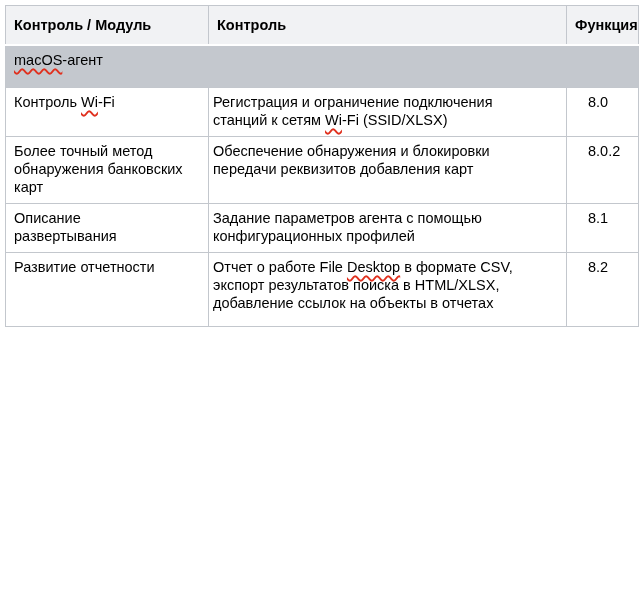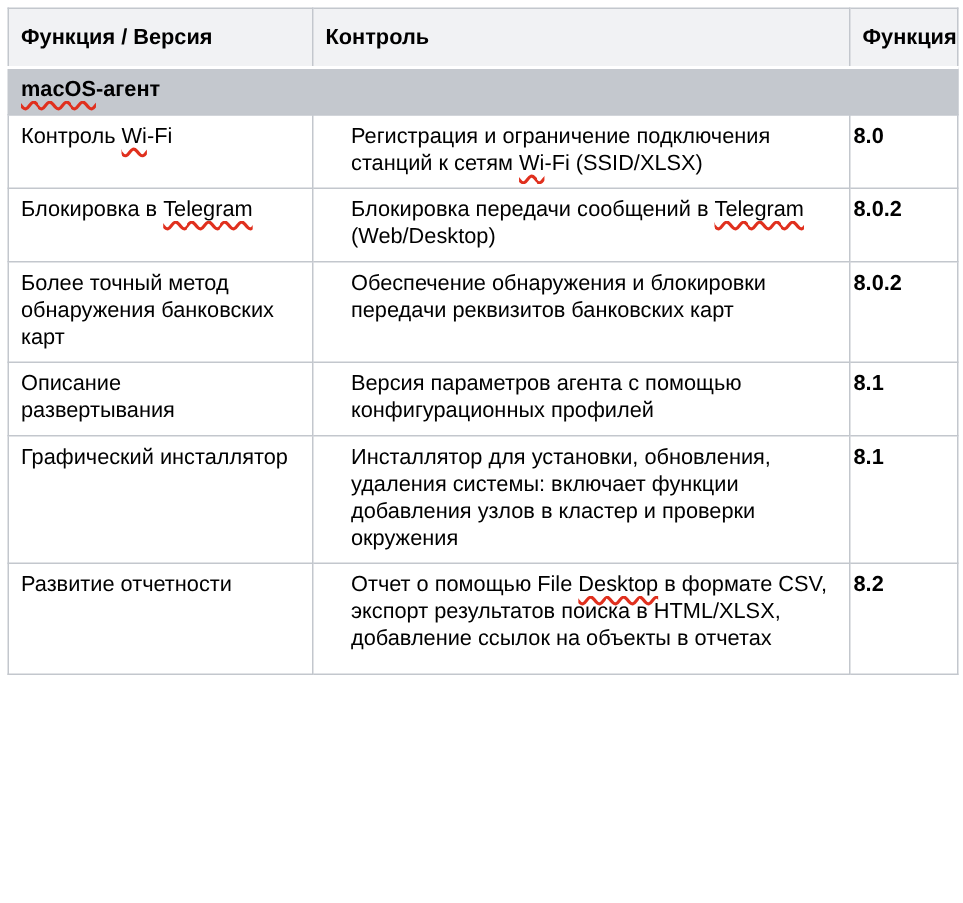--- a/index.html
+++ b/index.html
@@ -26,27 +26,27 @@
     color: #000;
     font-size: 14.5px;
     line-height: 18px;
   }
   .tbl th {
     background: var(--header-bg, #f1f2f4);
     font-weight: bold;
     padding: 10px 8px 10px 8px;
   }
   .tbl td { padding: 5px 6px 7px 8px; }
-  td.desc-cell { padding-left: 25px; }
-  td.version-cell { padding-left: 2px; font-weight: bold; }
+  td.desc-cell { padding-left: 4px; }
+  td.version-cell { padding-left: 21px; }
   td.section-cell {
     background: var(--section-bg, #c4c8ce);
-    font-weight: bold;
+    font-weight: normal;
     border-top: 2px solid #ffffff;
-    padding: 5px 8px 7px 8px;
+    padding: 5px 8px 18px 8px;
   }
   .cell { white-space: pre-line; }
   tbody tr:last-child td { padding-bottom: 14px; }
   .sp {
     text-decoration-line: underline;
     text-decoration-style: wavy;
     text-decoration-color: var(--squiggle, #e0301e);
     text-decoration-thickness: 1.5px;
     text-underline-offset: 3px;
     text-decoration-skip-ink: none;
@@ -57,66 +57,52 @@
 
 <div class="page">
   <table class="tbl">
     <colgroup>
       <col class="c-feature">
       <col class="c-desc">
       <col class="c-version">
     </colgroup>
     <thead>
       <tr id="hdr-row">
-          <th>Функция / Версия</th>
+          <th>Контроль / Модуль</th>
           <th>Контроль</th>
           <th>Функция</th>
         </tr>
     </thead>
     <tbody id="tbl-body">
         <tr>
           <td colspan="3" class="section-cell cell"><span class="sp">macOS</span><span>-агент</span></td>
         </tr>
         <tr>
           <td class="feature-cell cell"><span>Контроль </span><span class="sp">Wi</span><span>-Fi</span></td>
           <td class="desc-cell cell"><span>Регистрация и ограничение подключения
 станций к сетям </span><span class="sp">Wi</span><span>-Fi (SSID/XLSX)</span></td>
           <td class="version-cell">8.0</td>
         </tr>
         <tr>
-          <td class="feature-cell cell"><span>Блокировка в </span><span class="sp">Telegram</span></td>
-          <td class="desc-cell cell"><span>Блокировка передачи сообщений в </span><span class="sp">Telegram</span><span>
-(Web/Desktop)</span></td>
-          <td class="version-cell">8.0.2</td>
-        </tr>
-        <tr>
           <td class="feature-cell cell"><span>Более точный метод
 обнаружения банковских
 карт</span></td>
           <td class="desc-cell cell"><span>Обеспечение обнаружения и блокировки
-передачи реквизитов банковских карт</span></td>
+передачи реквизитов добавления карт</span></td>
           <td class="version-cell">8.0.2</td>
         </tr>
         <tr>
           <td class="feature-cell cell"><span>Описание
 развертывания</span></td>
-          <td class="desc-cell cell"><span>Версия параметров агента с помощью
+          <td class="desc-cell cell"><span>Задание параметров агента с помощью
 конфигурационных профилей</span></td>
           <td class="version-cell">8.1</td>
         </tr>
         <tr>
-          <td class="feature-cell cell"><span>Графический инсталлятор</span></td>
-          <td class="desc-cell cell"><span>Инсталлятор для установки, обновления,
-удаления системы: включает функции
-добавления узлов в кластер и проверки
-окружения</span></td>
-          <td class="version-cell">8.1</td>
-        </tr>
-        <tr>
           <td class="feature-cell cell"><span>Развитие отчетности</span></td>
-          <td class="desc-cell cell"><span>Отчет о помощью File </span><span class="sp">Desktop</span><span> в формате CSV,
+          <td class="desc-cell cell"><span>Отчет о работе File </span><span class="sp">Desktop</span><span> в формате CSV,
 экспорт результатов поиска в HTML/XLSX,
 добавление ссылок на объекты в отчетах</span></td>
           <td class="version-cell">8.2</td>
         </tr>
       </tbody>
   </table>
 </div>
 
 </body></html>

